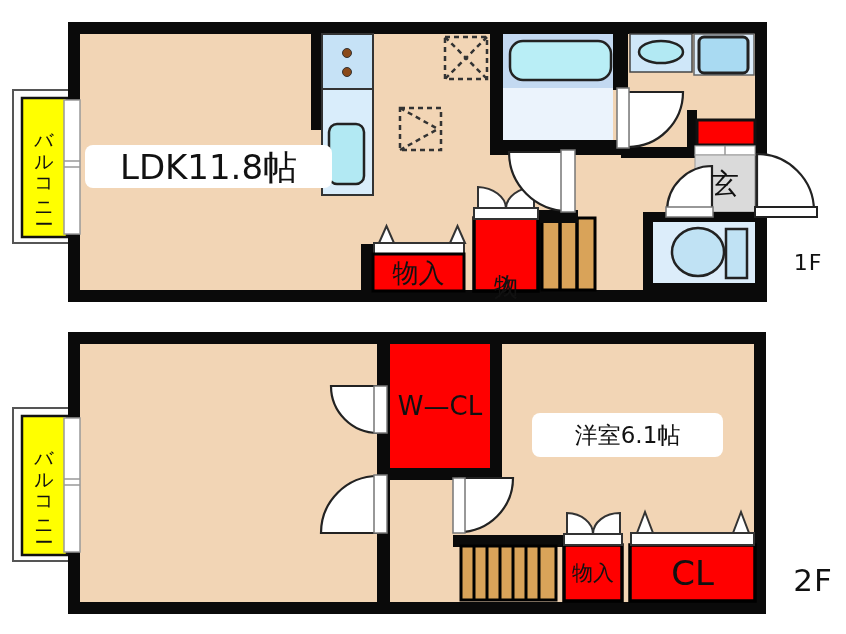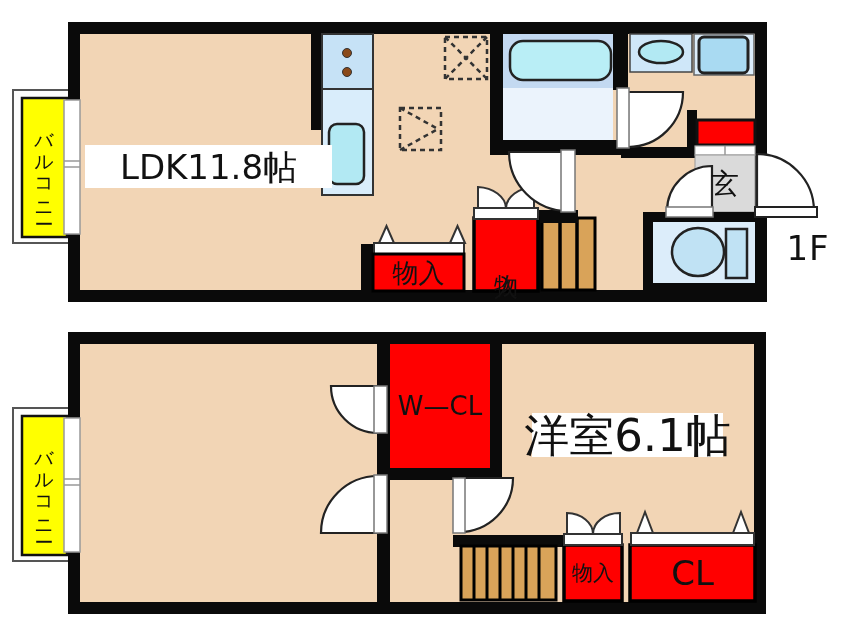--- a/index.html
+++ b/index.html
@@ -1,34 +1,34 @@
 <!DOCTYPE html>
 <html><head>
 <meta charset="utf-8">
 <style>
   html,body{margin:0;padding:0;background:#ffffff;}
   .plan{position:relative;width:846px;height:634px;background:#ffffff;overflow:hidden;
         font-family:"DejaVu Sans","Liberation Sans",sans-serif;}
   .plan svg{position:absolute;left:0;top:0;z-index:1;}
   .lbl{position:absolute;z-index:2;display:flex;align-items:center;justify-content:center;
        color:#111;line-height:1;white-space:nowrap;}
-  .band{background:#ffffff;}
+  .band{background:#ffffff;border-radius:8px;}
   .vert{writing-mode:vertical-rl;}
   .ldk{left:85px;top:145px;width:247px;height:43px;font-size:34px;}
   .room9{left:152px;top:446px;width:146px;height:44px;font-size:33px;}
-  .room61{left:532px;top:413px;width:191px;height:44px;font-size:45px;}
+  .room61{left:532px;top:413px;width:191px;height:44px;font-size:23px;}
   .wcl{left:390px;top:346px;width:100px;height:120px;font-size:26px;font-weight:500;}
   .cl2f{left:630px;top:545px;width:125px;height:56px;font-size:34px;}
   .st-left{left:373px;top:254px;width:91px;height:37px;font-size:26px;}
   .st-right{left:474px;top:218px;width:64px;height:73px;font-size:24px;}
   .st-2f{left:564px;top:545px;width:58px;height:56px;font-size:21px;}
   .genkan{left:695px;top:155px;width:60px;height:57px;font-size:28px;}
   .balc1{left:22px;top:98px;width:45px;height:139px;font-size:19px;letter-spacing:2px;}
   .balc2{left:22px;top:416px;width:45px;height:139px;font-size:19px;letter-spacing:2px;}
-  .f1{left:778px;top:228px;width:60px;height:40px;font-size:34px;letter-spacing:1px;}
+  .f1{left:778px;top:243px;width:60px;height:40px;font-size:22px;letter-spacing:1px;}
   .f2{left:783px;top:560px;width:60px;height:40px;font-size:31px;letter-spacing:1px;}
 </style>
 </head>
 <body>
 
 <div class="plan">
   <svg width="846" height="634" viewBox="0 0 846 634">
 
     <g>
 
@@ -159,13 +159,14 @@
   <div class="lbl st-right vert">物入</div>
   <div class="lbl genkan">玄</div>
   <div class="lbl balc1 vert">バルコニー</div>
   <div class="lbl f1">1F</div>
 
   <div class="lbl band room61">洋室6.1帖</div>
   <div class="lbl wcl">W—CL</div>
   <div class="lbl st-2f">物入</div>
   <div class="lbl cl2f">CL</div>
   <div class="lbl balc2 vert">バルコニー</div>
+  <div class="lbl f2">2F</div>
 </div>
 
 </body></html>

